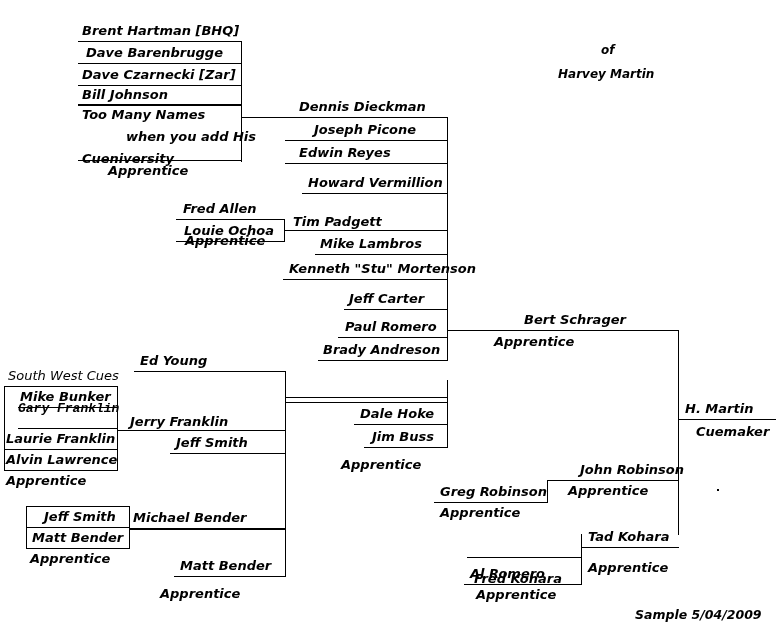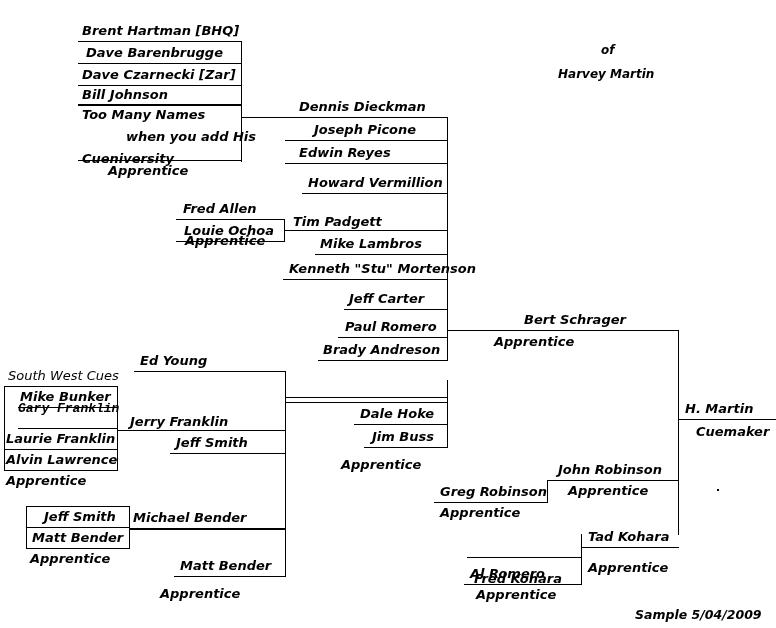--- a/index.html
+++ b/index.html
@@ -218,21 +218,21 @@
   <div class="vline" style="left:26px; top:506px; height:43px;"></div>
   <div class="vline" style="left:129px; top:506px; height:43px;"></div>
 
   <div class="lbl" style="left:30px; top:552px;">Apprentice</div>
 
   <div class="vline" style="left:678px; top:330px; height:205px;"></div>
   <div class="lbl" style="left:685px; top:402px;">H. Martin</div>
   <div class="hline" style="left:678px; top:419px; width:98px;"></div>
   <div class="lbl" style="left:696px; top:425px;">Cuemaker</div>
 
-  <div class="lbl" style="left:558px; top:463px;font-style:italic;">John Robinson</div>
+  <div class="lbl" style="left:580px; top:463px;font-style:italic;">John Robinson</div>
   <div class="hline" style="left:548px; top:480px; width:131px;"></div>
   <div class="lbl" style="left:568px; top:484px;">Apprentice</div>
   <div class="vline" style="left:547px; top:480px; height:22px;"></div>
 
   <div class="lbl" style="left:440px; top:485px;">Greg Robinson</div>
   <div class="hline" style="left:434px; top:502px; width:114px;"></div>
   <div class="lbl" style="left:440px; top:506px;">Apprentice</div>
 
   <div class="lbl" style="left:588px; top:530px;">Tad Kohara</div>
   <div class="hline" style="left:581px; top:547px; width:98px;"></div>

